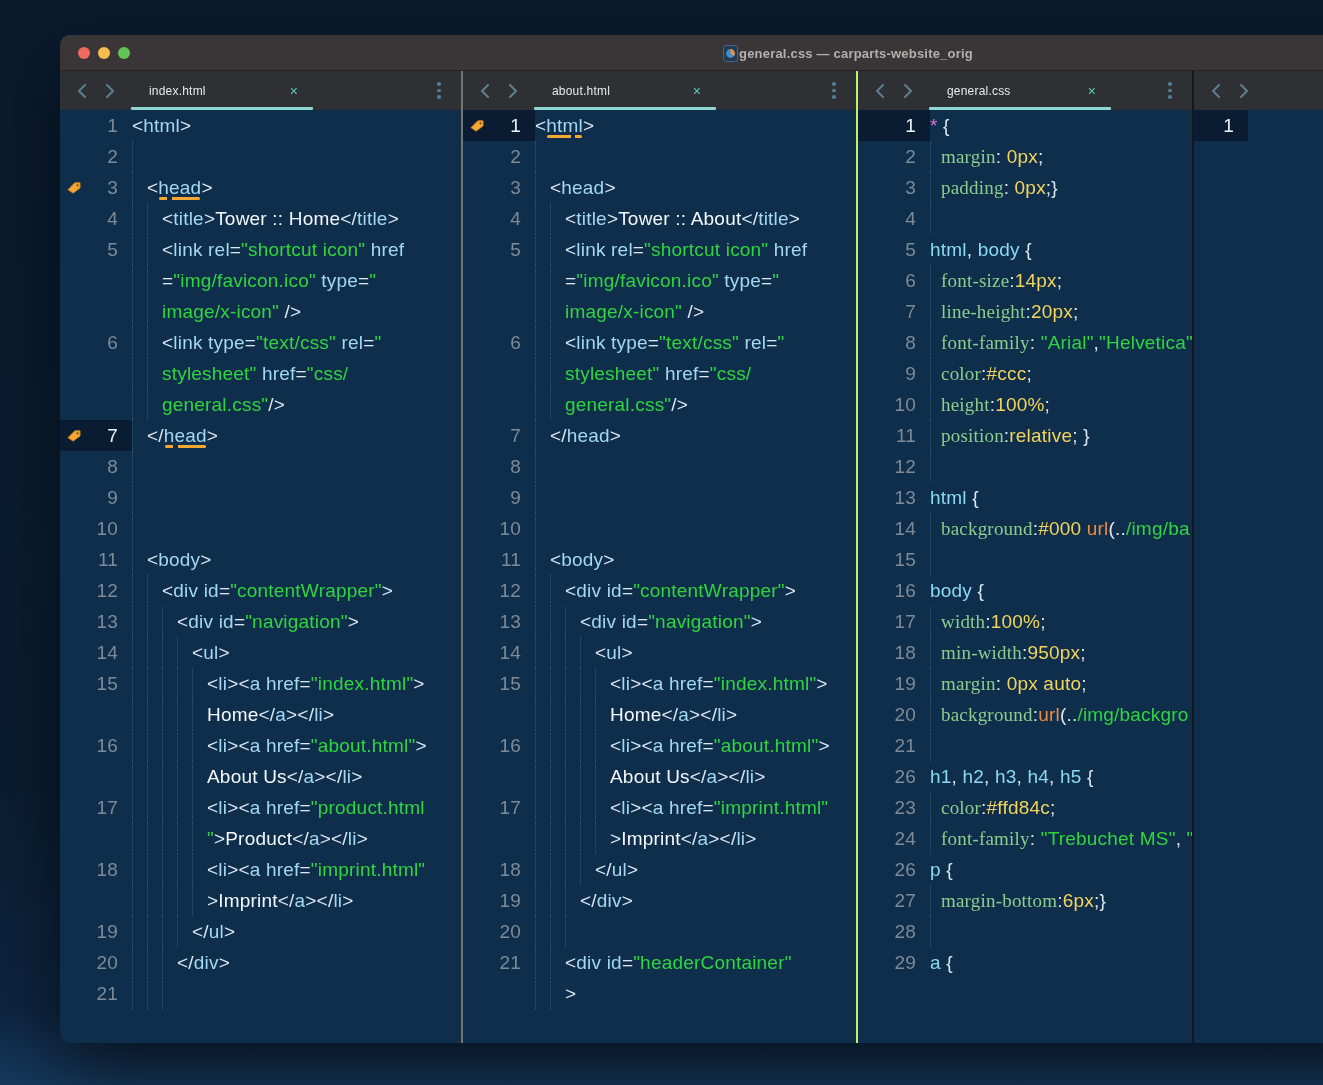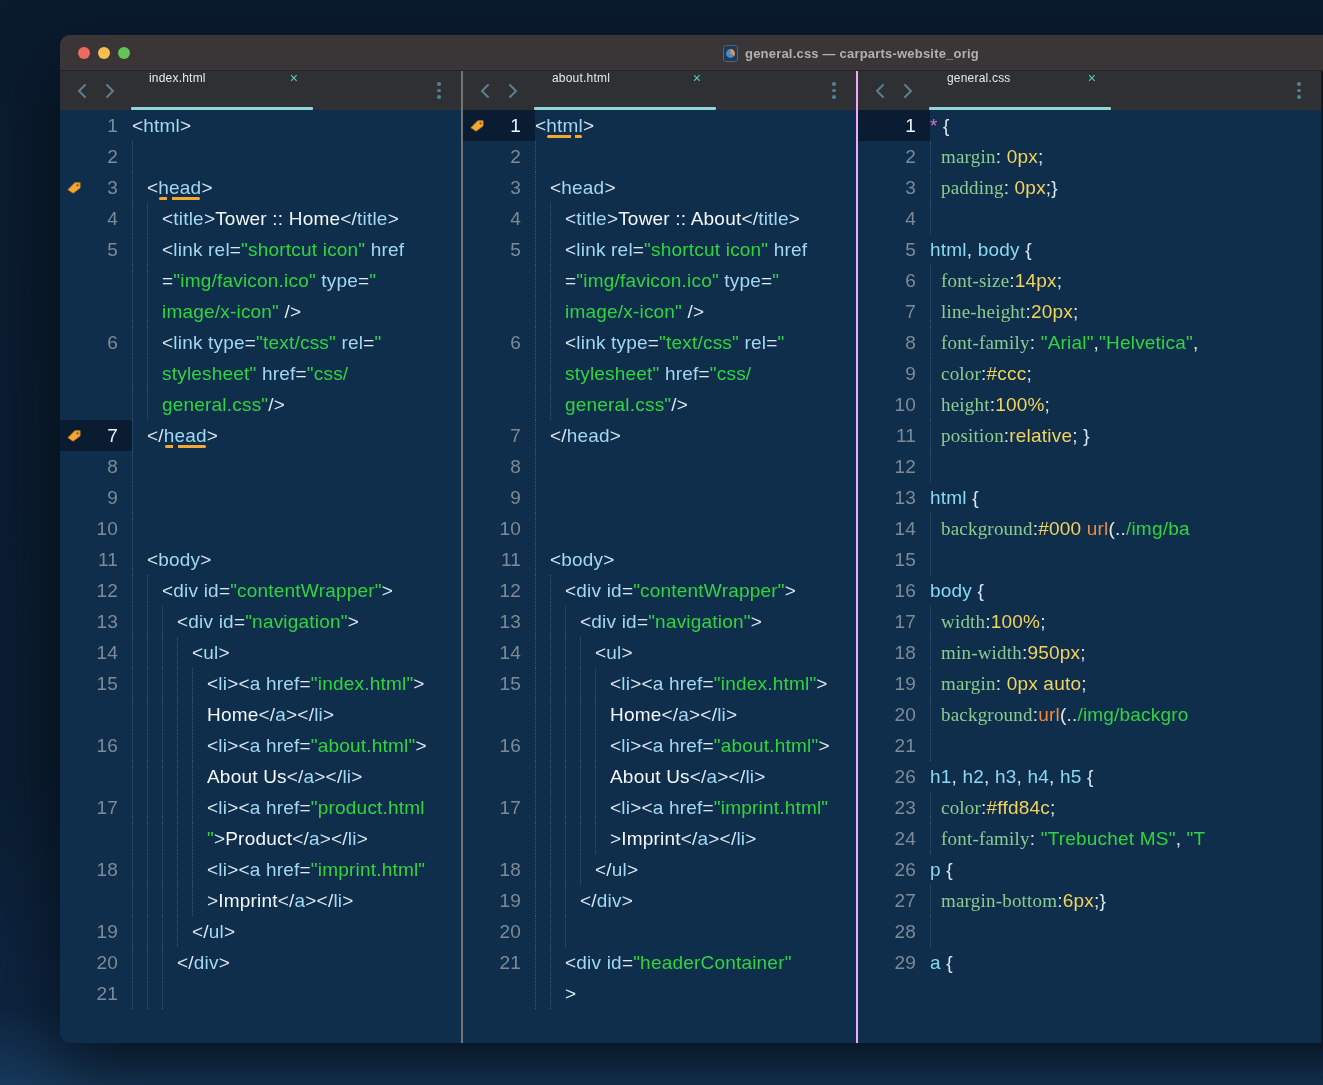--- a/index.html
+++ b/index.html
@@ -15,35 +15,35 @@
     box-shadow:0 30px 70px rgba(0,0,0,.55);
     background:#0f2e4c;
   }
   
   .titlebar{height:36px;background:#3a3637;position:relative;border-bottom:1px solid #262428;box-sizing:border-box;}
   .lights{position:absolute;left:18px;top:12px;display:flex;gap:8px;}
   .light{width:12px;height:12px;border-radius:50%;}
   .light.red{background:#ee6a5f;}
   .light.yellow{background:#f5bd4f;}
   .light.green{background:#61c455;}
-  .titlegrp{position:absolute;left:663px;top:0;height:36px;display:flex;align-items:center;gap:7px;}
+  .titlegrp{position:absolute;left:663px;top:0;height:36px;display:flex;align-items:center;gap:1px;}
   .title-text{font-size:13px;font-weight:bold;color:#b3b0b0;letter-spacing:.2px;}
   
   .panes{display:flex;height:972px;}
   .pane{box-sizing:border-box;}
   .pane:nth-child(1){width:401px;}
   .pane:nth-child(2){width:395px;border-left:2px solid #737373;}
-  .pane:nth-child(3){width:465px;border-left:2px solid #f0abfc;}
+  .pane:nth-child(3){width:336px;border-left:2px solid #bef264;}
   .pane:nth-child(4){flex:1;border-left:2px solid #14181d;}
   
   .tabbar{height:39px;background:#2e3033;display:flex;align-items:center;position:relative;}
   .navbtn{width:18px;height:18px;display:flex;align-items:center;justify-content:center;cursor:pointer;}
   .navbtn:first-child{margin-left:13px;}
   .navbtn + .navbtn{margin-left:10px;}
-  .tab{margin-left:12px;width:182px;height:39px;display:flex;align-items:flex-start;position:relative;cursor:pointer;}
+  .tab{margin-left:12px;width:182px;height:39px;display:flex;align-items:center;position:relative;cursor:pointer;}
   .tab::after{content:"";position:absolute;left:0;right:0;bottom:0;height:3px;background:#8fd7d2;border-radius:1px;}
   .tab-label{padding-left:18px;font-size:12px;color:#e9e9e9;letter-spacing:.2px;}
   .tab-close{margin-left:auto;margin-right:15px;color:#58cfc0;font-size:14px;line-height:1;cursor:pointer;}
   .kebab{position:absolute;right:16px;top:9px;width:12px;height:21px;display:flex;flex-direction:column;align-items:center;justify-content:center;gap:3px;cursor:pointer;}
   .kebab i{width:3.5px;height:3.5px;border-radius:50%;background:#4f7f92;display:block;}
   
   .editor{height:900px;overflow:hidden;background:#0f2e4c;font-size:19px;letter-spacing:.2px;}
   .line{display:flex;height:31px;line-height:31px;overflow:hidden;}
   .gut{width:72px;flex:none;position:relative;text-align:right;padding-right:14px;box-sizing:border-box;}
   .gut.active{background:#0a1c31;}

